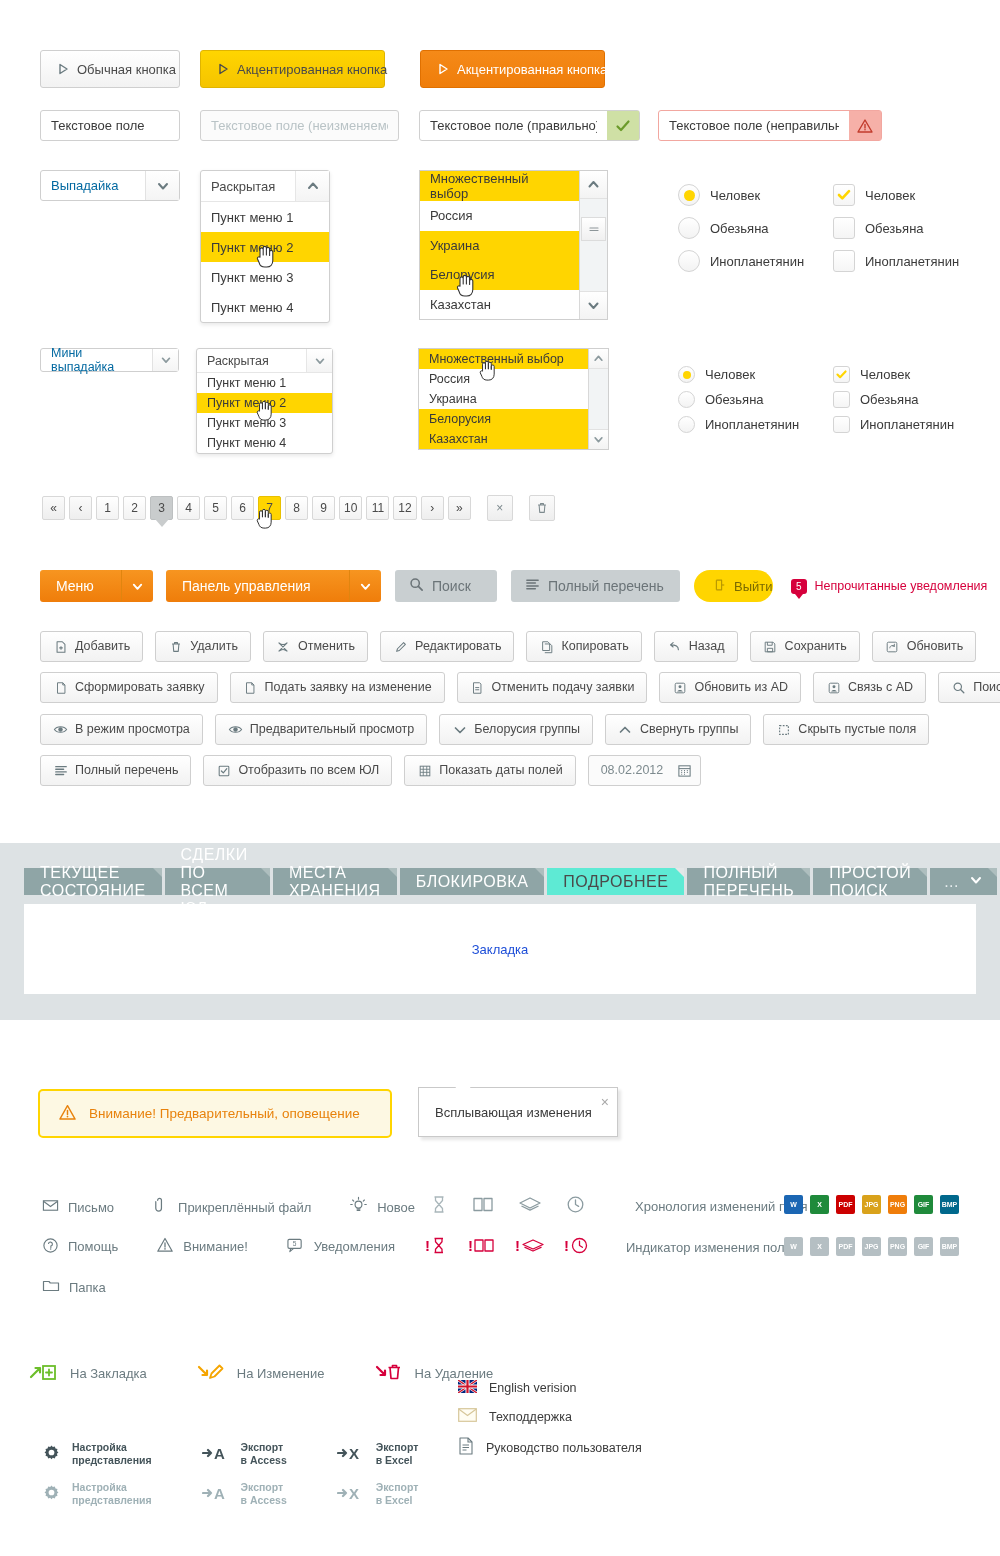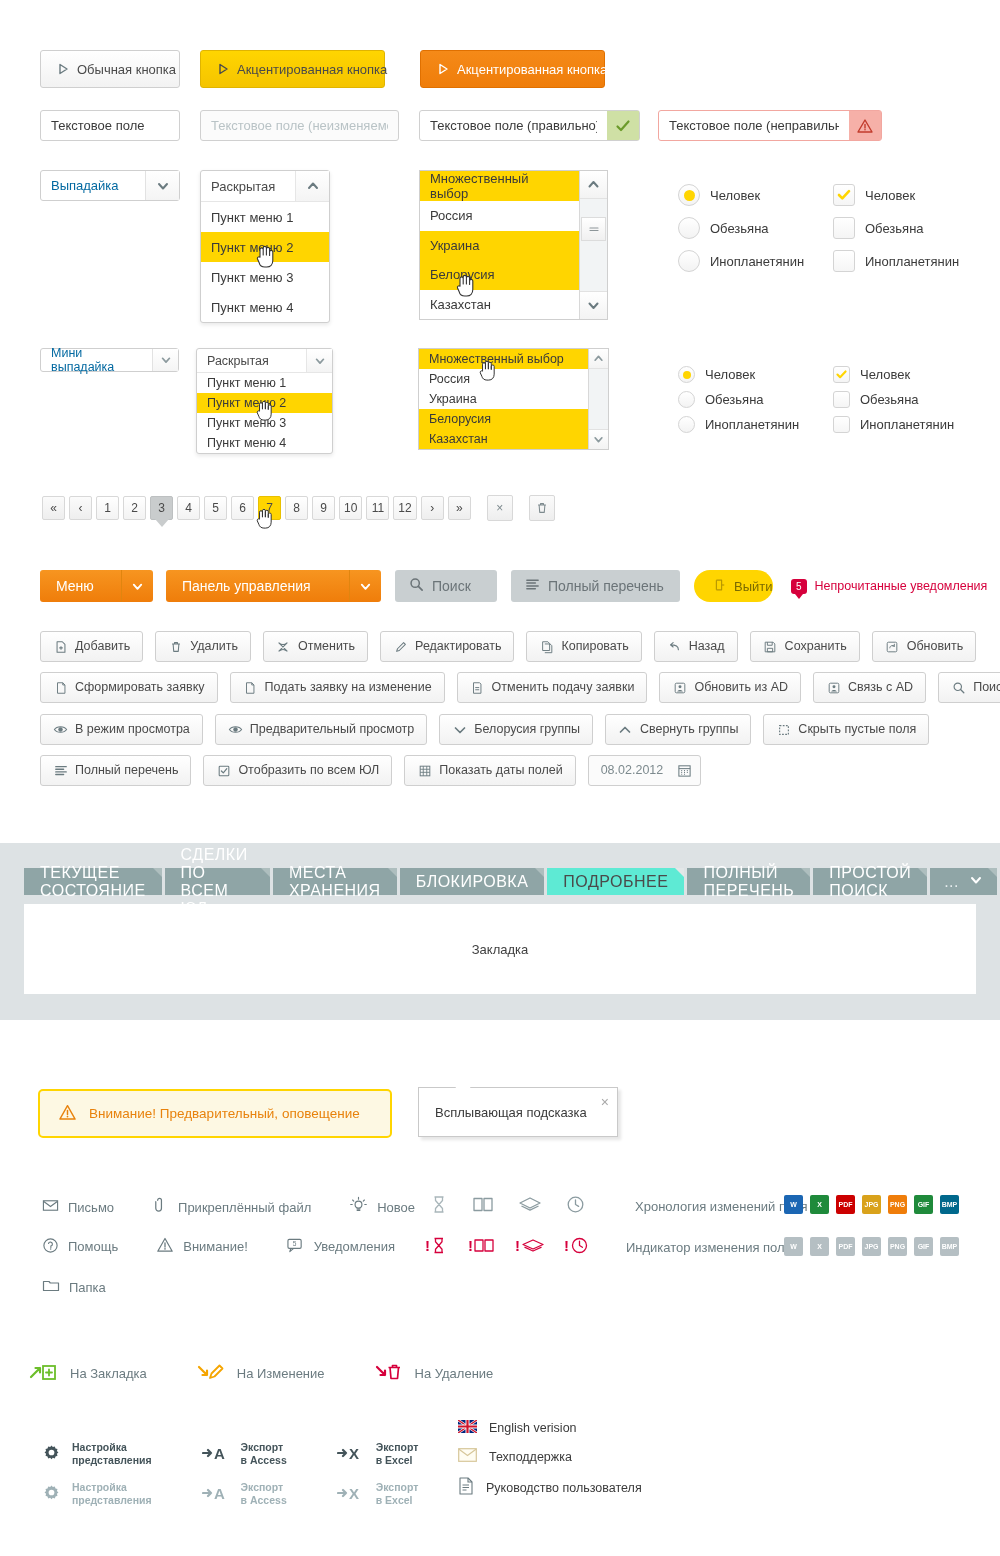--- a/index.html
+++ b/index.html
@@ -149,21 +149,21 @@
   .tabs { position:absolute; left:24px; top:25px; display:flex; align-items:flex-end; }
   .tab { height:27px; padding:0 16px; display:flex; align-items:center; justify-content:center;
     background:#8fa5a6; color:#fff; font-size:16px; letter-spacing:.5px; margin-right:3px;
     position:relative; cursor:pointer; }
   .tab::after { content:""; position:absolute; right:0; top:0; border-top:9px solid rgba(255,255,255,.28);
     border-left:9px solid transparent; }
   .tab.active { background:#5eead4; color:#4a4a4a; }
   .tab.active::after { border-top-color:#e3e7e8; }
   .tab.more { padding:0 14px; display:flex; gap:10px; color:#e8eeef; }
   .tabbody { position:absolute; left:24px; top:61px; width:952px; height:90px; background:#fff;
-    display:flex; align-items:center; justify-content:center; color:#404040; font-size:13px; }
+    display:flex; align-items:center; justify-content:center; color:#1d4ed8; font-size:13px; }
 
   
   .alert { position:absolute; left:38px; top:1089px; width:354px; height:49px;
     border:2px solid #ffd500; border-radius:5px; background:#fdf8e3;
     display:flex; align-items:center; gap:12px; padding:0 18px; color:#e8820c; font-size:13.5px; }
   .tooltip { position:absolute; left:418px; top:1087px; width:200px; height:50px;
     background:#fff; border:1px solid #c9c9c9; box-shadow:3px 3px 3px rgba(0,0,0,.10);
     display:flex; align-items:center; padding:0 16px; font-size:13px; color:#3a3a3a; }
   .tooltip .tip {
     position:absolute; left:36px; top:-9px; width:16px; height:9px; background:#fff;
@@ -760,21 +760,21 @@
           <path d="M9 2.5 L16.2 15.2 H1.8 Z" fill="none" stroke="#e8820c" stroke-width="1.3" stroke-linejoin="round"></path>
           <path d="M9 7 V11" stroke="#e8820c" stroke-width="1.4" stroke-linecap="round"></path>
           <circle cx="9" cy="12.9" r=".85" fill="#e8820c"></circle>
         </svg>
     </span>
     <span>Внимание! Предварительный, оповещение</span>
   </div>
 
   <div class="tooltip">
     <span class="tip"></span>
-    <span>Всплывающая подсказка</span>
+    <span>Всплывающая изменения</span>
     <span class="xclose">×</span>
   </div>
 
   <div class="iconline" style="left:42px; top:1196px; gap:38px;">
     <span class="iconitem">
       <span><svg width="17" height="17" viewBox="0 0 18 18">
             <rect x="1.5" y="4" width="15" height="10" fill="none" stroke="#6b7b80" stroke-width="1.2"></rect>
             <path d="M1.5 4.5 L9 10 L16.5 4.5" fill="none" stroke="#6b7b80" stroke-width="1.2"></path>
           </svg></span>
       <span>Письмо</span>
@@ -977,21 +977,21 @@
             <path d="M1 10 H9 M9 10 L6 7 M9 10 L6 13" stroke="#9fb1b6" stroke-width="2.2" stroke-linecap="round" stroke-linejoin="round"></path>
             <text x="12" y="16" font-size="15" font-weight="bold" fill="#9fb1b6" font-family="Liberation Sans, sans-serif">X</text>
           </svg></span>
       <span class="t2">
         <span style="display:block;">Экспорт</span>
         <span style="display:block;">в Excel</span>
       </span>
     </span>
   </div>
 
-  <div style="position:absolute; left:458px; top:1420px;">
+  <div style="position:absolute; left:458px; top:1380px;">
     <div class="linkrow" style="margin-bottom:12px;">
       <span>
         <svg width="19" height="13" viewBox="0 0 19 13">
           <rect width="19" height="13" fill="#00247d"></rect>
           <path d="M0 0 L19 13 M19 0 L0 13" stroke="#fff" stroke-width="2.6"></path>
           <path d="M0 0 L19 13 M19 0 L0 13" stroke="#cf142b" stroke-width="1.4"></path>
           <path d="M9.5 0 V13 M0 6.5 H19" stroke="#fff" stroke-width="4"></path>
           <path d="M9.5 0 V13 M0 6.5 H19" stroke="#cf142b" stroke-width="2.2"></path>
         </svg>
       </span>

